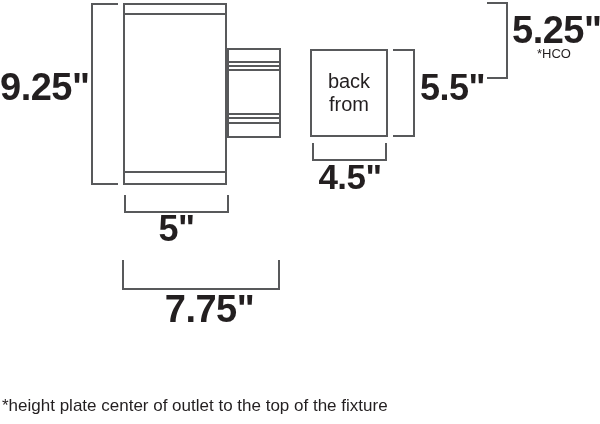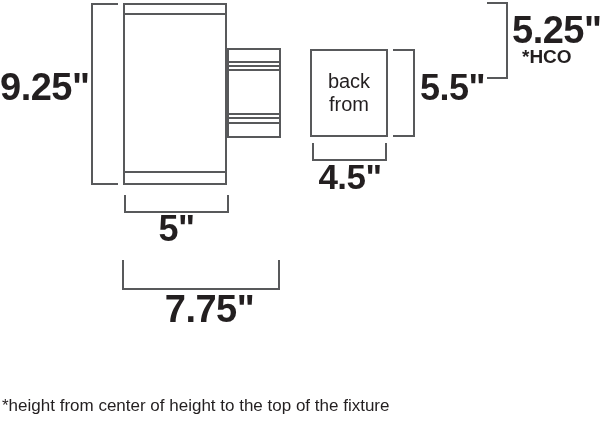--- a/index.html
+++ b/index.html
@@ -69,21 +69,21 @@
     line-height:1;
   }
   .dim-lg{font-size:38px;}
   .dim-md{font-size:36px;}
   .height-label{left:0;top:68px;}
   .body-width-label{left:124px;top:211px;width:105px;text-align:center;}
   .depth-label{left:122px;top:290px;width:175px;text-align:center;}
   .backplate-width-label{left:300px;top:159px;width:100px;text-align:center;font-size:35px;}
   .backplate-height-label{left:420px;top:70px;}
   .hco-label{left:512px;top:11px;}
-  .hco-note{left:522px;top:47px;font-size:19px;font-weight:700;letter-spacing:0;}
+  .hco-note{left:537px;top:47px;font-size:13px;font-weight:400;letter-spacing:0;}
 
   .footnote{
     left:2px;top:396px;
     font-size:17px;font-weight:400;
     white-space:nowrap;
   }
 </style>
 </head>
 <body>
 
@@ -120,15 +120,15 @@
   <div class="abs bracket bracket-up-open backplate-width-bracket"></div>
   <div class="abs dim backplate-width-label">4.5"</div>
 
   <div class="abs bracket bracket-right-open backplate-height-bracket"></div>
   <div class="abs dim dim-md backplate-height-label">5.5"</div>
 
   <div class="abs bracket bracket-right-open hco-bracket"></div>
   <div class="abs dim dim-lg hco-label">5.25"</div>
   <div class="abs dim hco-note">*HCO</div>
 
-  <div class="abs footnote">*height from center of height to the top of the fixture</div>
+  <div class="abs footnote">*height plate center of outlet to the top of the fixture</div>
 
 </div>
 
 </body></html>

